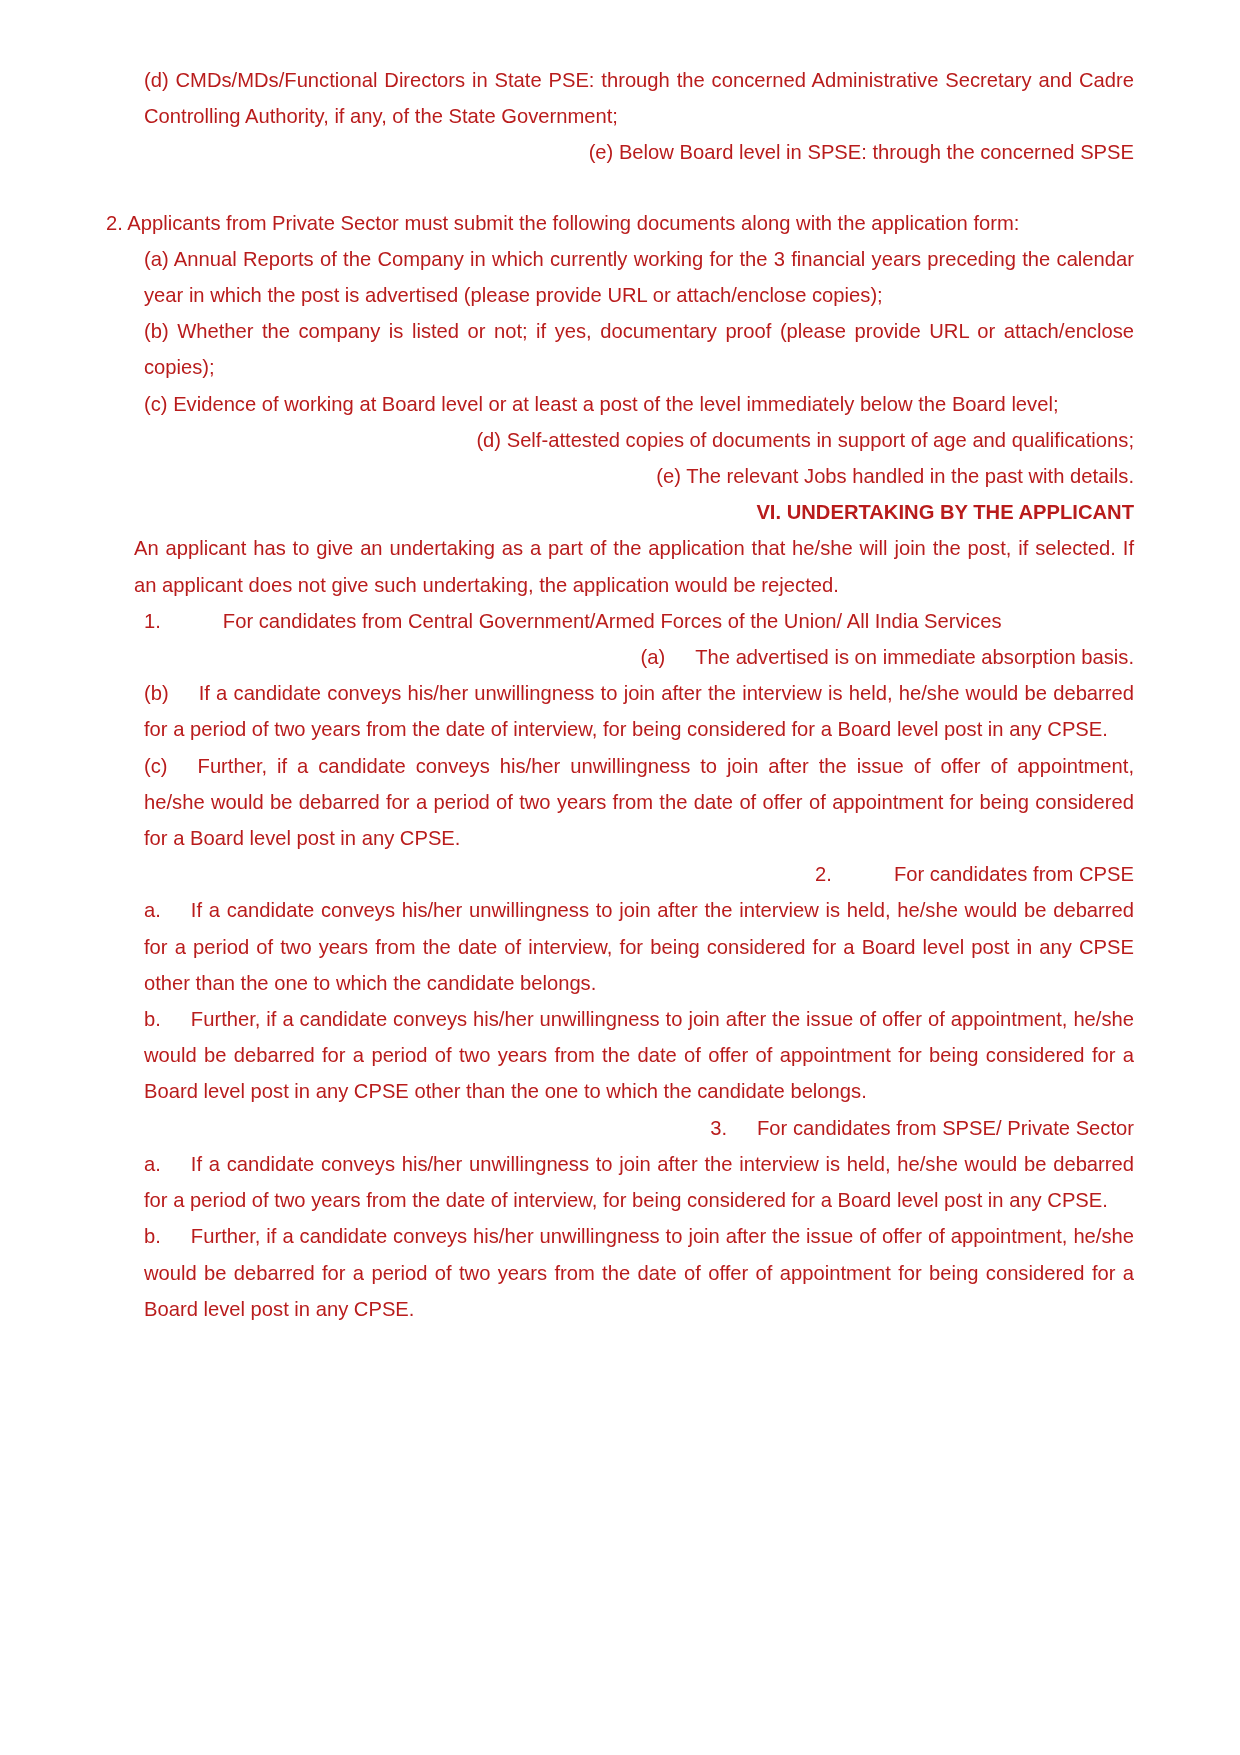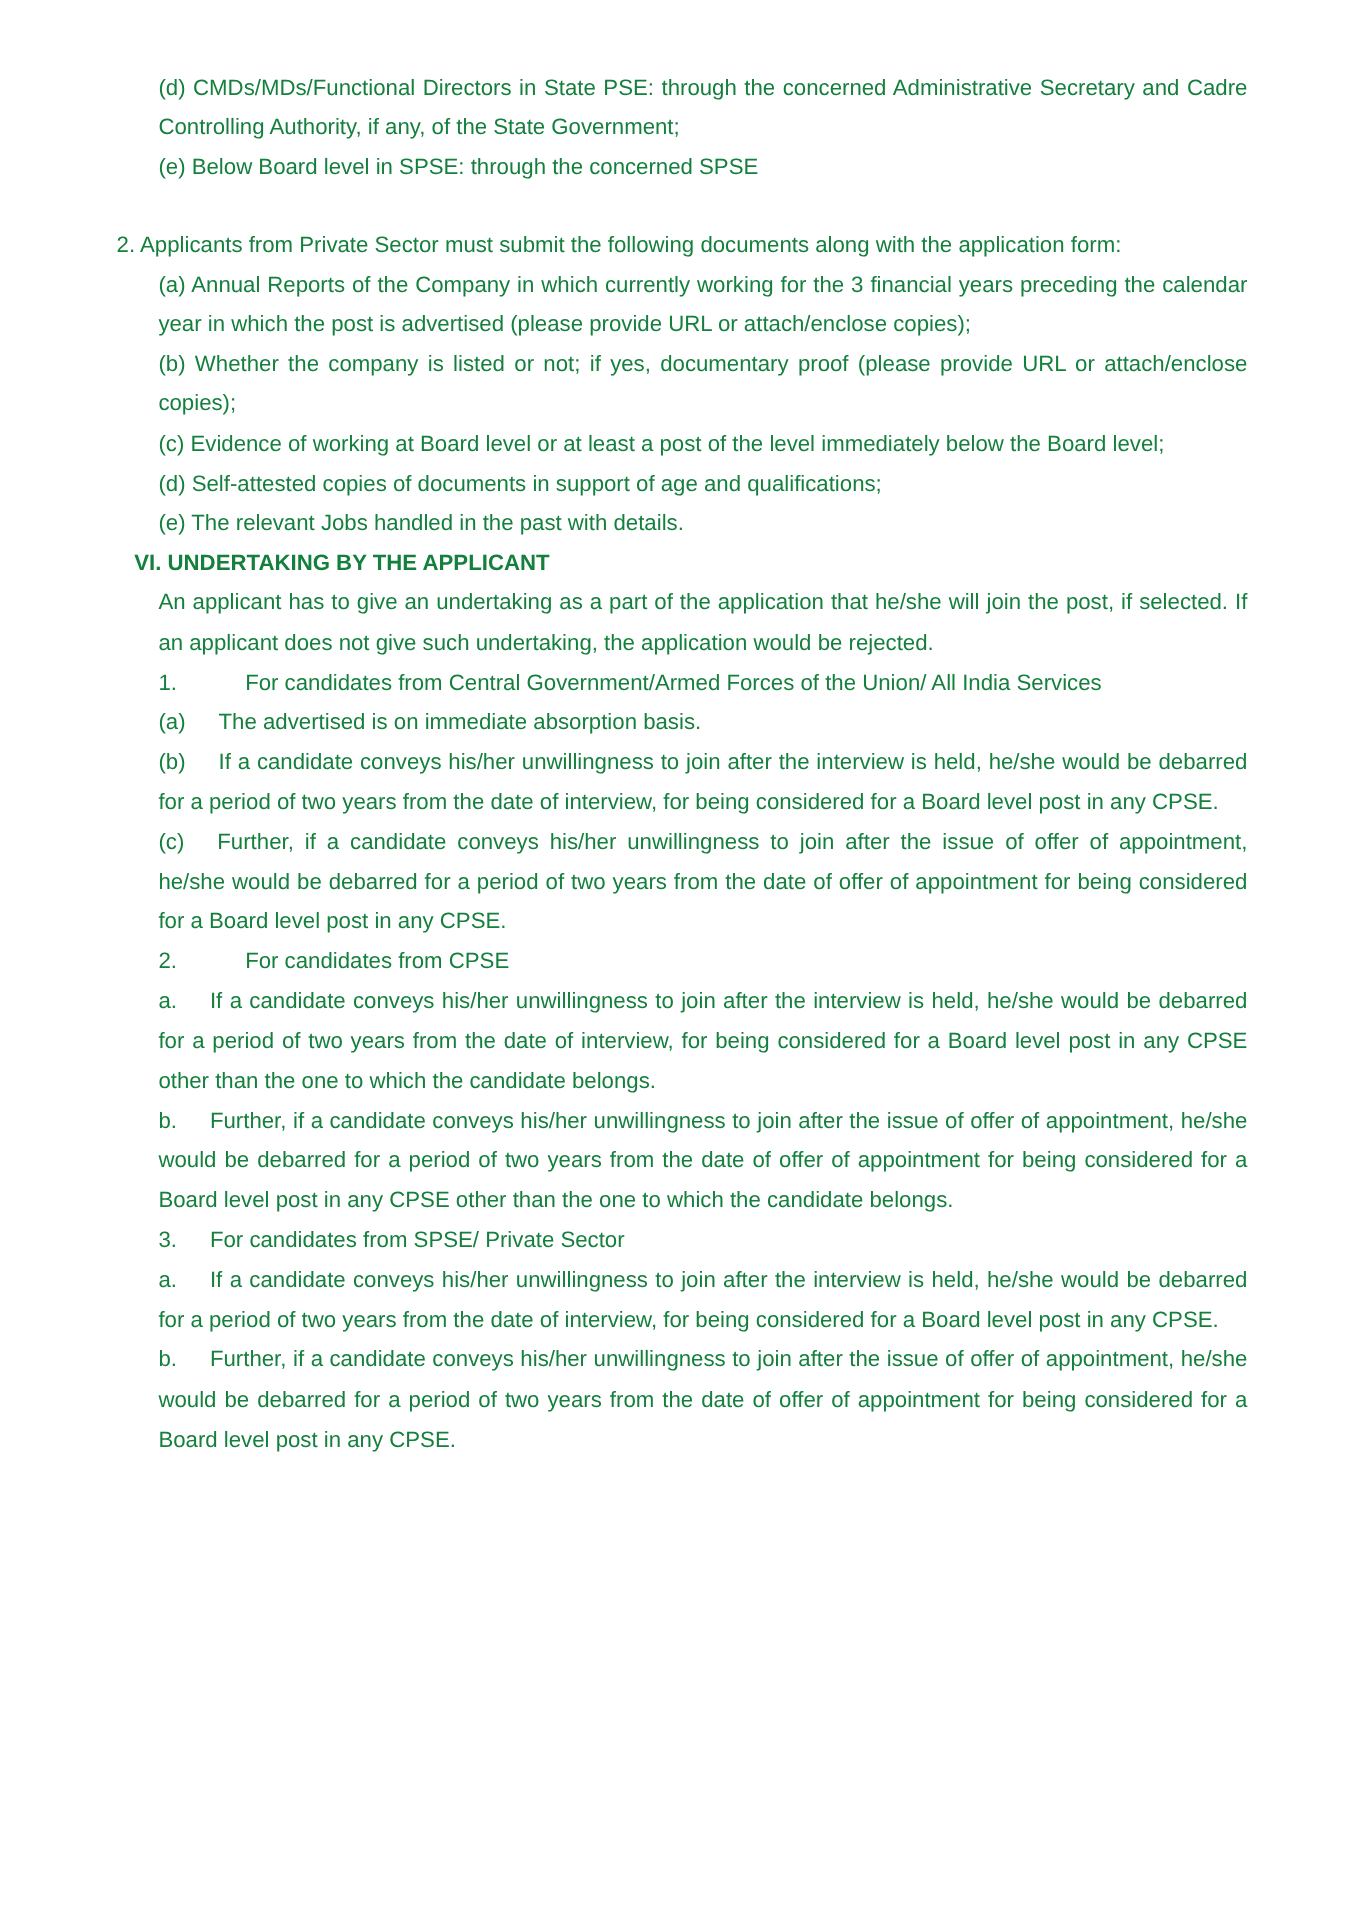--- a/index.html
+++ b/index.html
@@ -19,59 +19,59 @@
     background: #ffffff;
     box-sizing: border-box;
     padding: 62px 106px 40px 106px;
     overflow: hidden;
   }
   .doc-body {
     font-size: 20.2px;
     line-height: 36.2px;
     text-align: justify;
     text-justify: inter-word;
-    color: #15803d;
+    color: #b91c1c;
   }
   p {
     margin: 0;
   }
   
   .lvl-sub {
     margin-left: 38px;
   }
   .lvl-num {
     margin-left: 0;
     text-indent: 0;
   }
   .lvl-romanhead {
     margin-left: 16px;
     font-weight: bold;
   }
   .lvl-para {
-    margin-left: 38px;
+    margin-left: 28px;
   }
   .lvl-item {
     margin-left: 38px;
   }
   .bold {
     font-weight: normal;
   }
   .gap-sm {
     height: 34px;
   }
   .tab-wide {
     display: inline-block;
     width: 62px;
   }
   .tab-mid {
     display: inline-block;
     width: 30px;
   }
   .nojustify {
-    text-align: left;
+    text-align: right;
   }
 </style>
 </head>
 <body>
 
 <div class="page">
   <div class="doc-body">
 
     <p class="lvl-sub">(d) CMDs/MDs/Functional Directors in State PSE: through the concerned Administrative Secretary and Cadre Controlling Authority, if any, of the State Government;</p>
     <p class="lvl-sub nojustify">(e) Below Board level in SPSE: through the concerned SPSE</p>

